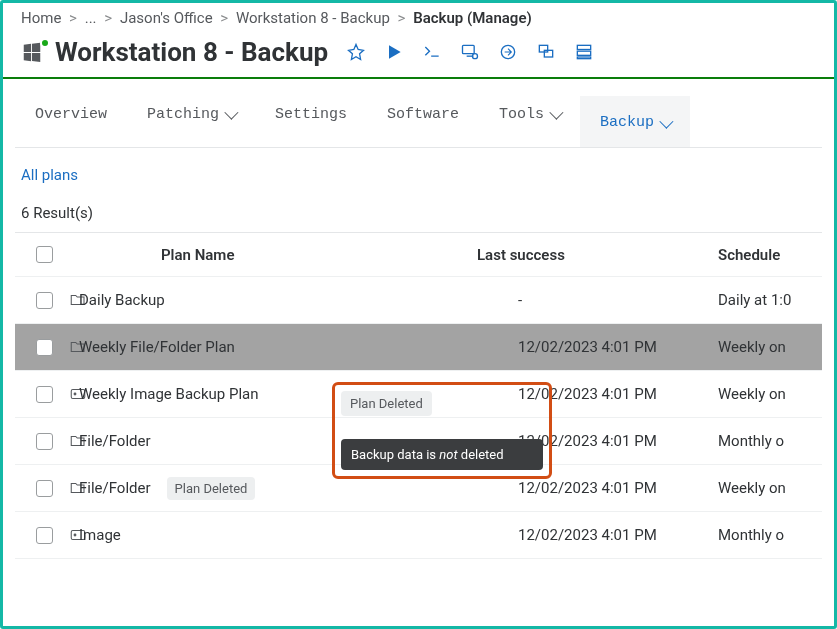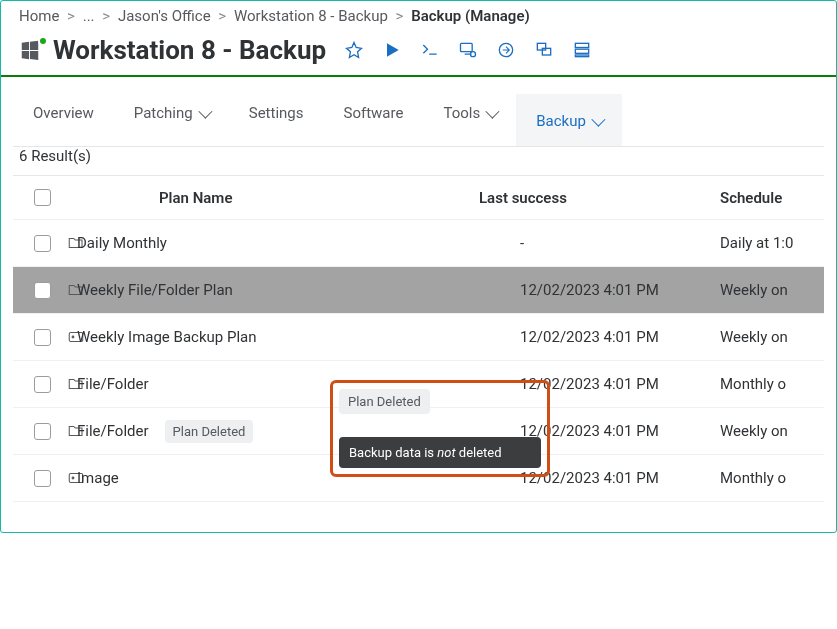--- a/index.html
+++ b/index.html
@@ -4,22 +4,22 @@
 <style>
   * { box-sizing: border-box; margin: 0; padding: 0; }
   body {
     font-family: -apple-system, BlinkMacSystemFont, "Segoe UI", Roboto, sans-serif;
     font-size: 15px;
     color: #303336;
     background: #fff;
   }
   .frame {
     width: 837px;
-    height: 533px;
-    border: 1px solid #14b8a6;
+    height: 629px;
+    border: 3px solid #14b8a6;
     border-radius: 3px;
     background: #fff;
     padding: 6px 0 0 0;
     overflow: hidden;
     position: relative;
   }
   .inner {
     padding: 0 12px;
   }
   
@@ -68,20 +68,21 @@
     border-bottom: 1px solid #e4e6e8;
     margin: 0;
   }
   .tab {
     padding: 18px 20px 16px 20px;
     color: #56595d;
     font-size: 15px;
     cursor: pointer;
     display: flex; align-items: center; gap: 6px;
     white-space: nowrap;
+    font-family: Liberation Mono, monospace;
   }
   .tab.active {
     color: #1b6ec2;
     background: #f4f5f6;
     margin-top: 17px;
   }
   .chev {
     width: 10px; height: 10px; display: inline-block;
     border-right: 1.6px solid currentColor;
     border-bottom: 1.6px solid currentColor;
@@ -247,20 +248,23 @@
         <div class="tab">
           <span>Tools</span>
           <span class="chev"></span>
         </div>
         <div class="tab active">
           <span>Backup</span>
           <span class="chev"></span>
         </div>
       </div>
 
+    <div class="subnav">
+      <a href="#">All plans</a>
+    </div>
 
     <div class="count">6 Result(s)</div>
 
     <div class="table">
       <div class="row header-row">
         <div class="cb">
             <div class="cb-box"></div>
           </div>
         <div></div>
         <div class="cell" style="margin-left:-40px">Plan Name</div>
@@ -271,21 +275,21 @@
           <div class="row">
             <div class="cb">
               <div class="cb-box"></div>
             </div>
             <div class="plan-icon">
               <svg viewBox="0 0 24 24">
                 <path d="M3 6h6l2 2h9v10H3V6z"></path>
               </svg>
             </div>
             <div class="cell plan-cell" style="margin-left: -40px;">
-              <span>Daily Monthly</span>
+              <span>Daily Backup</span>
             </div>
             <div class="cell">-</div>
             <div class="cell">Daily at 1:0</div>
           </div>
           <div class="row highlight">
             <div class="cb">
               <div class="cb-box"></div>
             </div>
             <div class="plan-icon">
               <svg viewBox="0 0 24 24">

